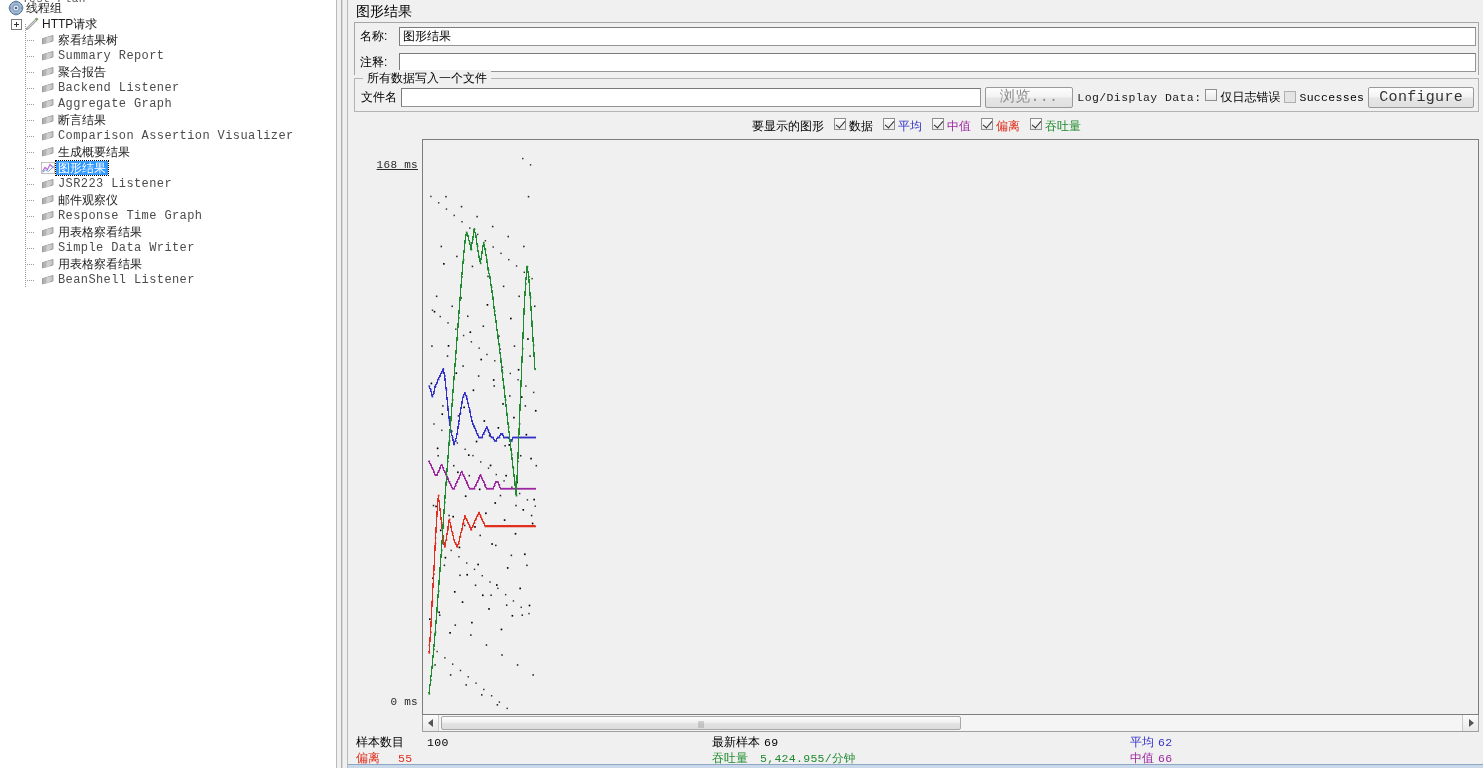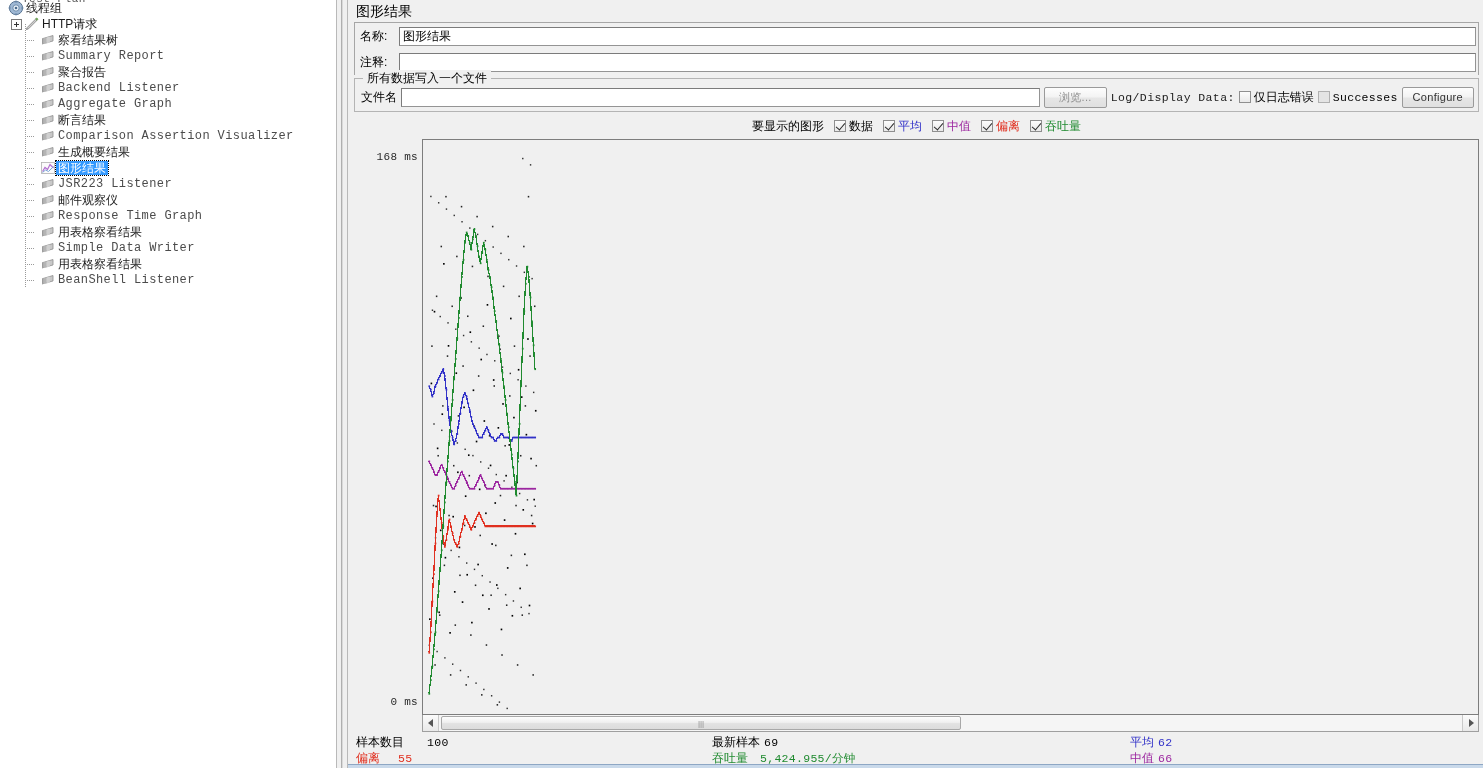--- a/index.html
+++ b/index.html
@@ -218,22 +218,22 @@
   .fn-label {
     font-size: 12px;
     color: #000;
     flex: none;
     padding-left: 2px;
   }
   .btn {
     border: 1px solid #9a9a9a;
     border-radius: 2px;
     background: linear-gradient(to bottom, #fdfdfd 0%, #f3f3f3 48%, #e6e6e6 52%, #e0e0e0 100%);
-    font-family: Liberation Sans, sans-serif;
-    font-size: 11px;
+    font-family: Liberation Mono, monospace;
+    font-size: 15px;
     color: #333;
     height: 21px;
     line-height: 19px;
     padding: 0 10px;
     cursor: default;
     white-space: nowrap;
     flex: none;
     letter-spacing: 0.3px;
   }
   .btn.browse {
@@ -245,21 +245,21 @@
     font-size: 11.5px;
     color: #1a1a1a;
     flex: none;
     letter-spacing: 0.4px;
     white-space: nowrap;
   }
 
   
   .cb-wrap {
     display: inline-flex;
-    align-items: center;
+    align-items: flex-start;
     gap: 3px;
     flex: none;
     white-space: nowrap;
   }
   .cb {
     width: 12px; height: 12px;
     border: 1px solid #8f8f8f;
     background: linear-gradient(to bottom,#fcfcfc,#e9e9e9);
     flex: none;
     position: relative;
@@ -724,21 +724,21 @@
           <span class="cb-label" style="color: rgb(224, 48, 32);">偏离</span>
         </label>
         <label class="cb-wrap">
           <span class="cb checked"></span>
           <span class="cb-label" style="color: rgb(31, 138, 47);">吞吐量</span>
         </label>
       </div>
 
     <div class="graph-area">
       <div class="yaxis" id="yaxis">
-          <div class="ytick" style="top: 12px;">168 ms</div>
+          <div class="ytick" style="top: 20px; text-decoration: underline;">168 ms</div>
           <div class="ytick" style="top: calc(100% - 36px);">0 ms</div>
         </div>
       <div class="plot-wrap">
         <div class="plot">
           <svg id="plot-svg" viewBox="0 0 1050 540" preserveAspectRatio="none">
               <g>
                 <rect x="6.00" y="450.00" width="1.6" height="1.6" fill="#000000"></rect>
                 <rect x="6.60" y="540.00" width="1.5" height="1.5" fill="#000000" opacity="0.85"></rect>
                 <rect x="5.60" y="474.59" width="1.4" height="1.4" fill="#000000" opacity="0.8"></rect>
                 <rect x="7.55" y="228.21" width="1.6" height="1.6" fill="#000000"></rect>

